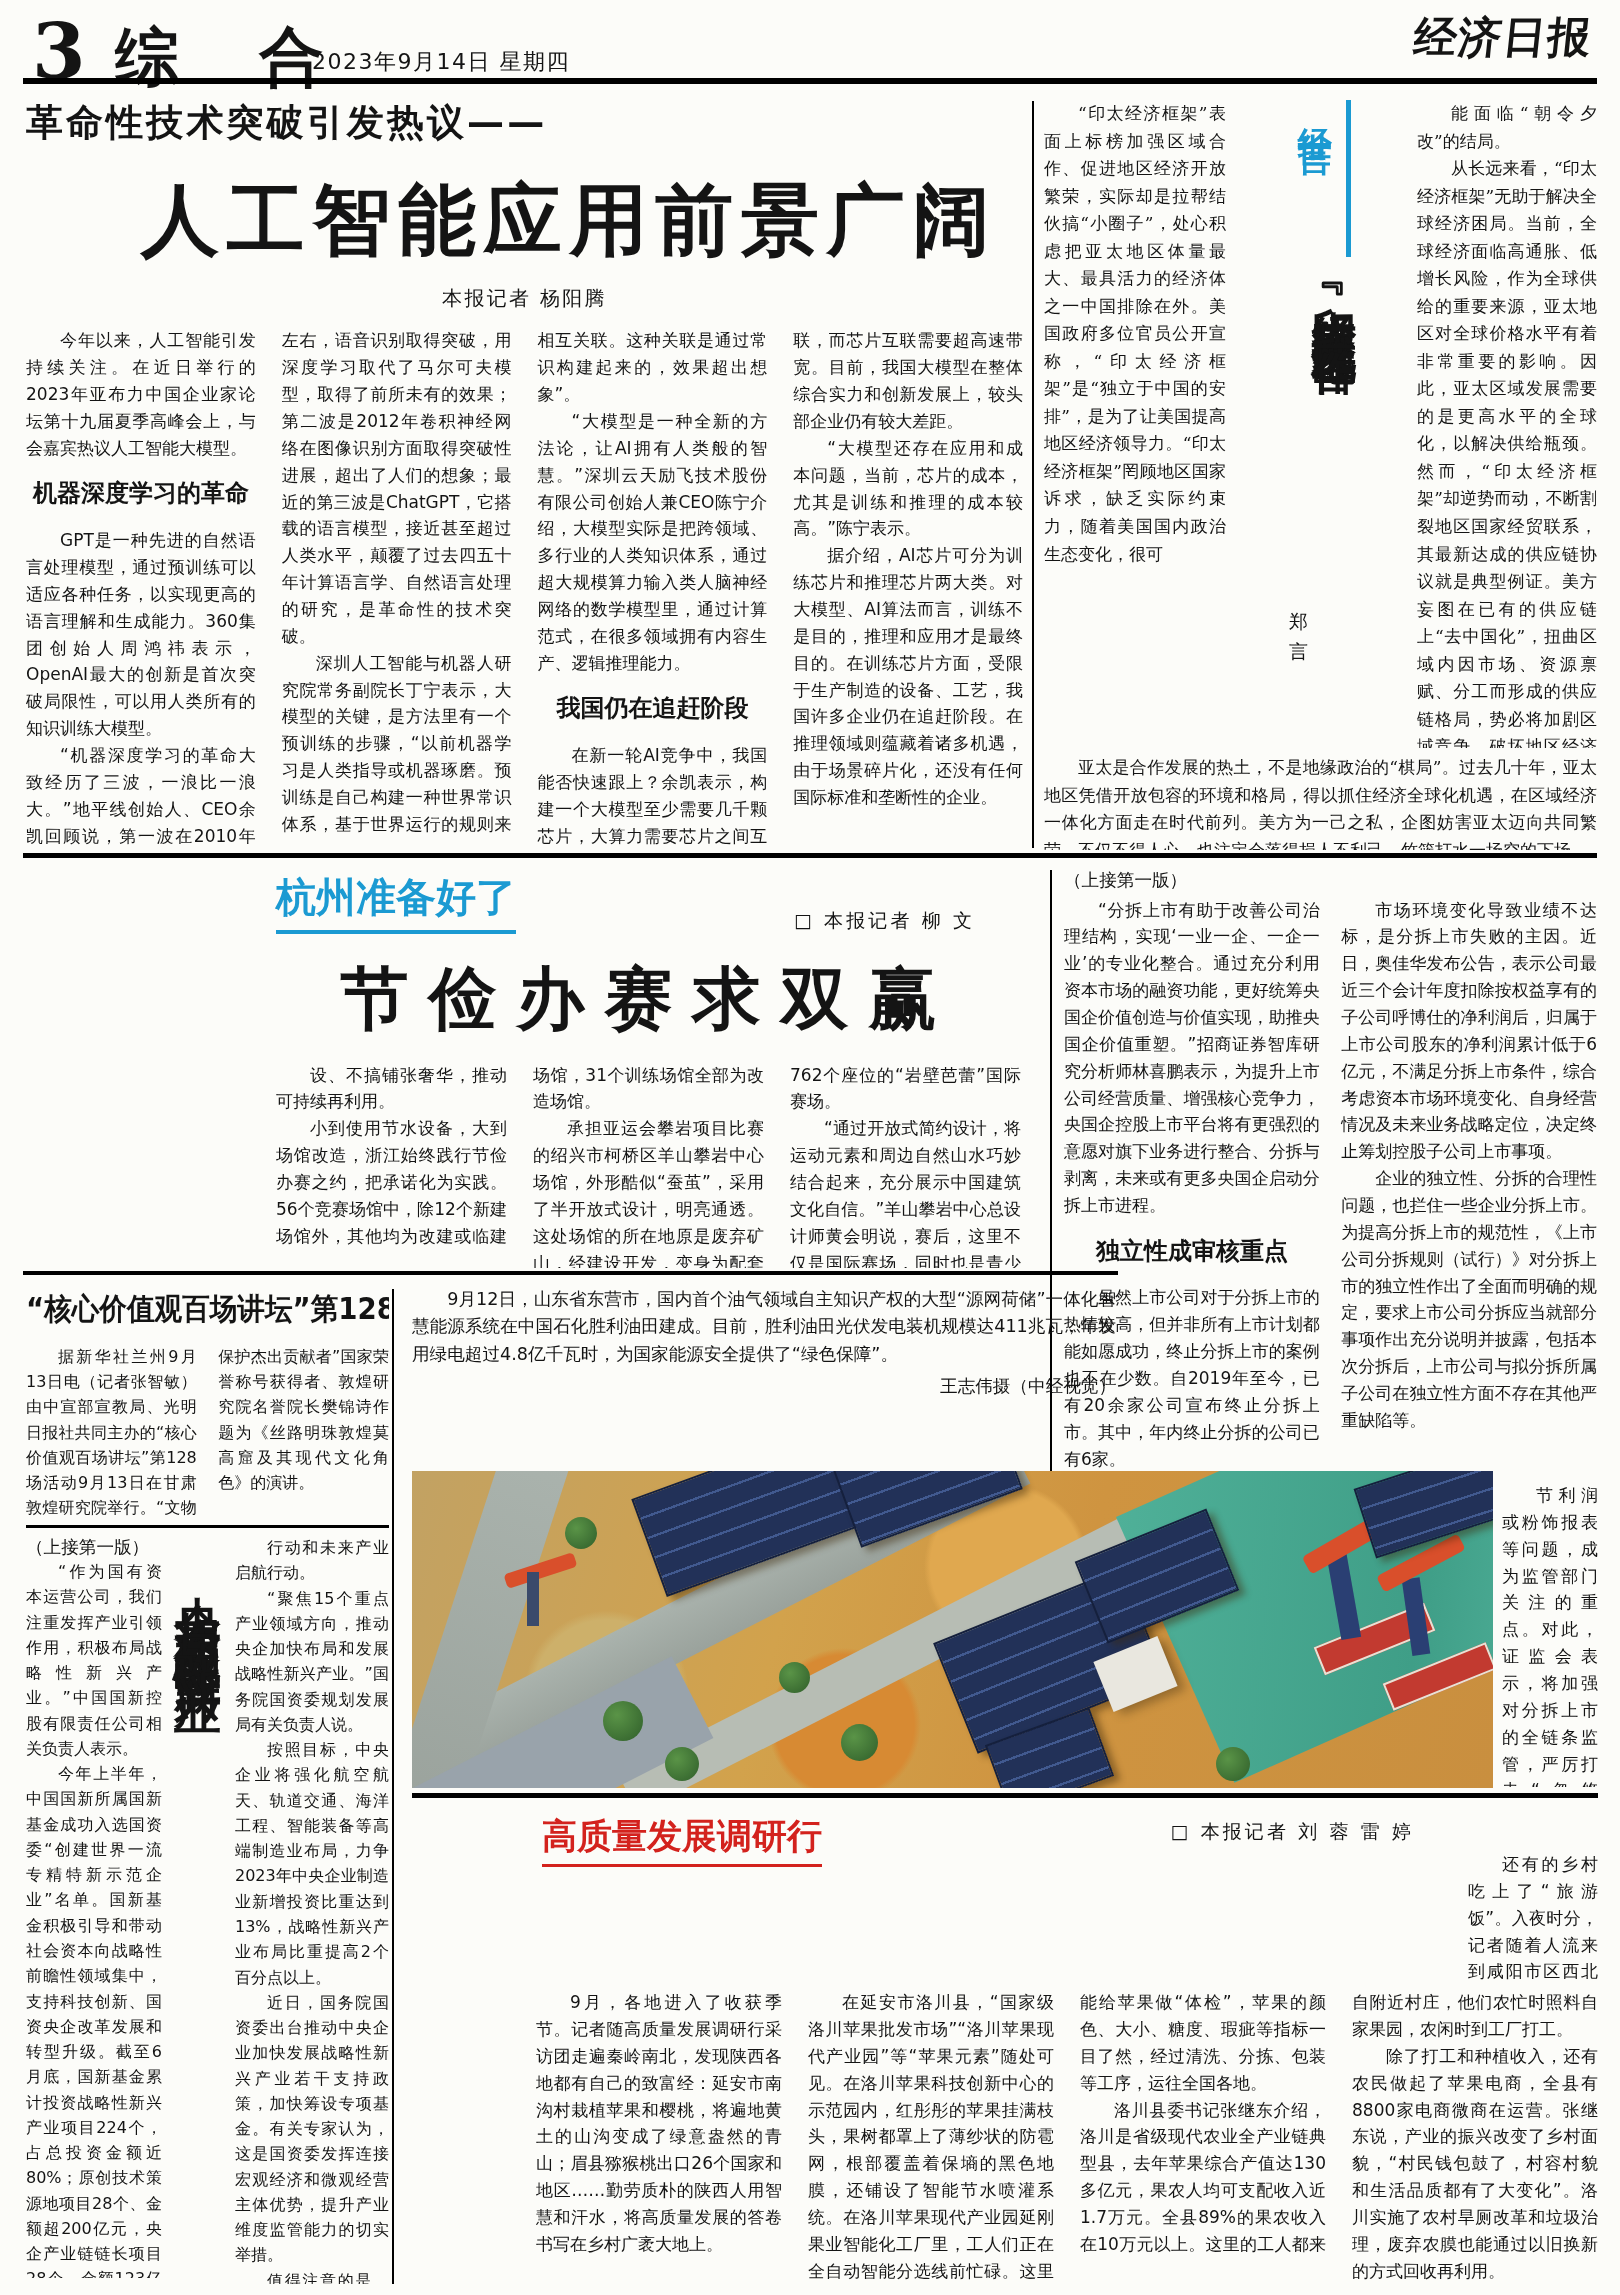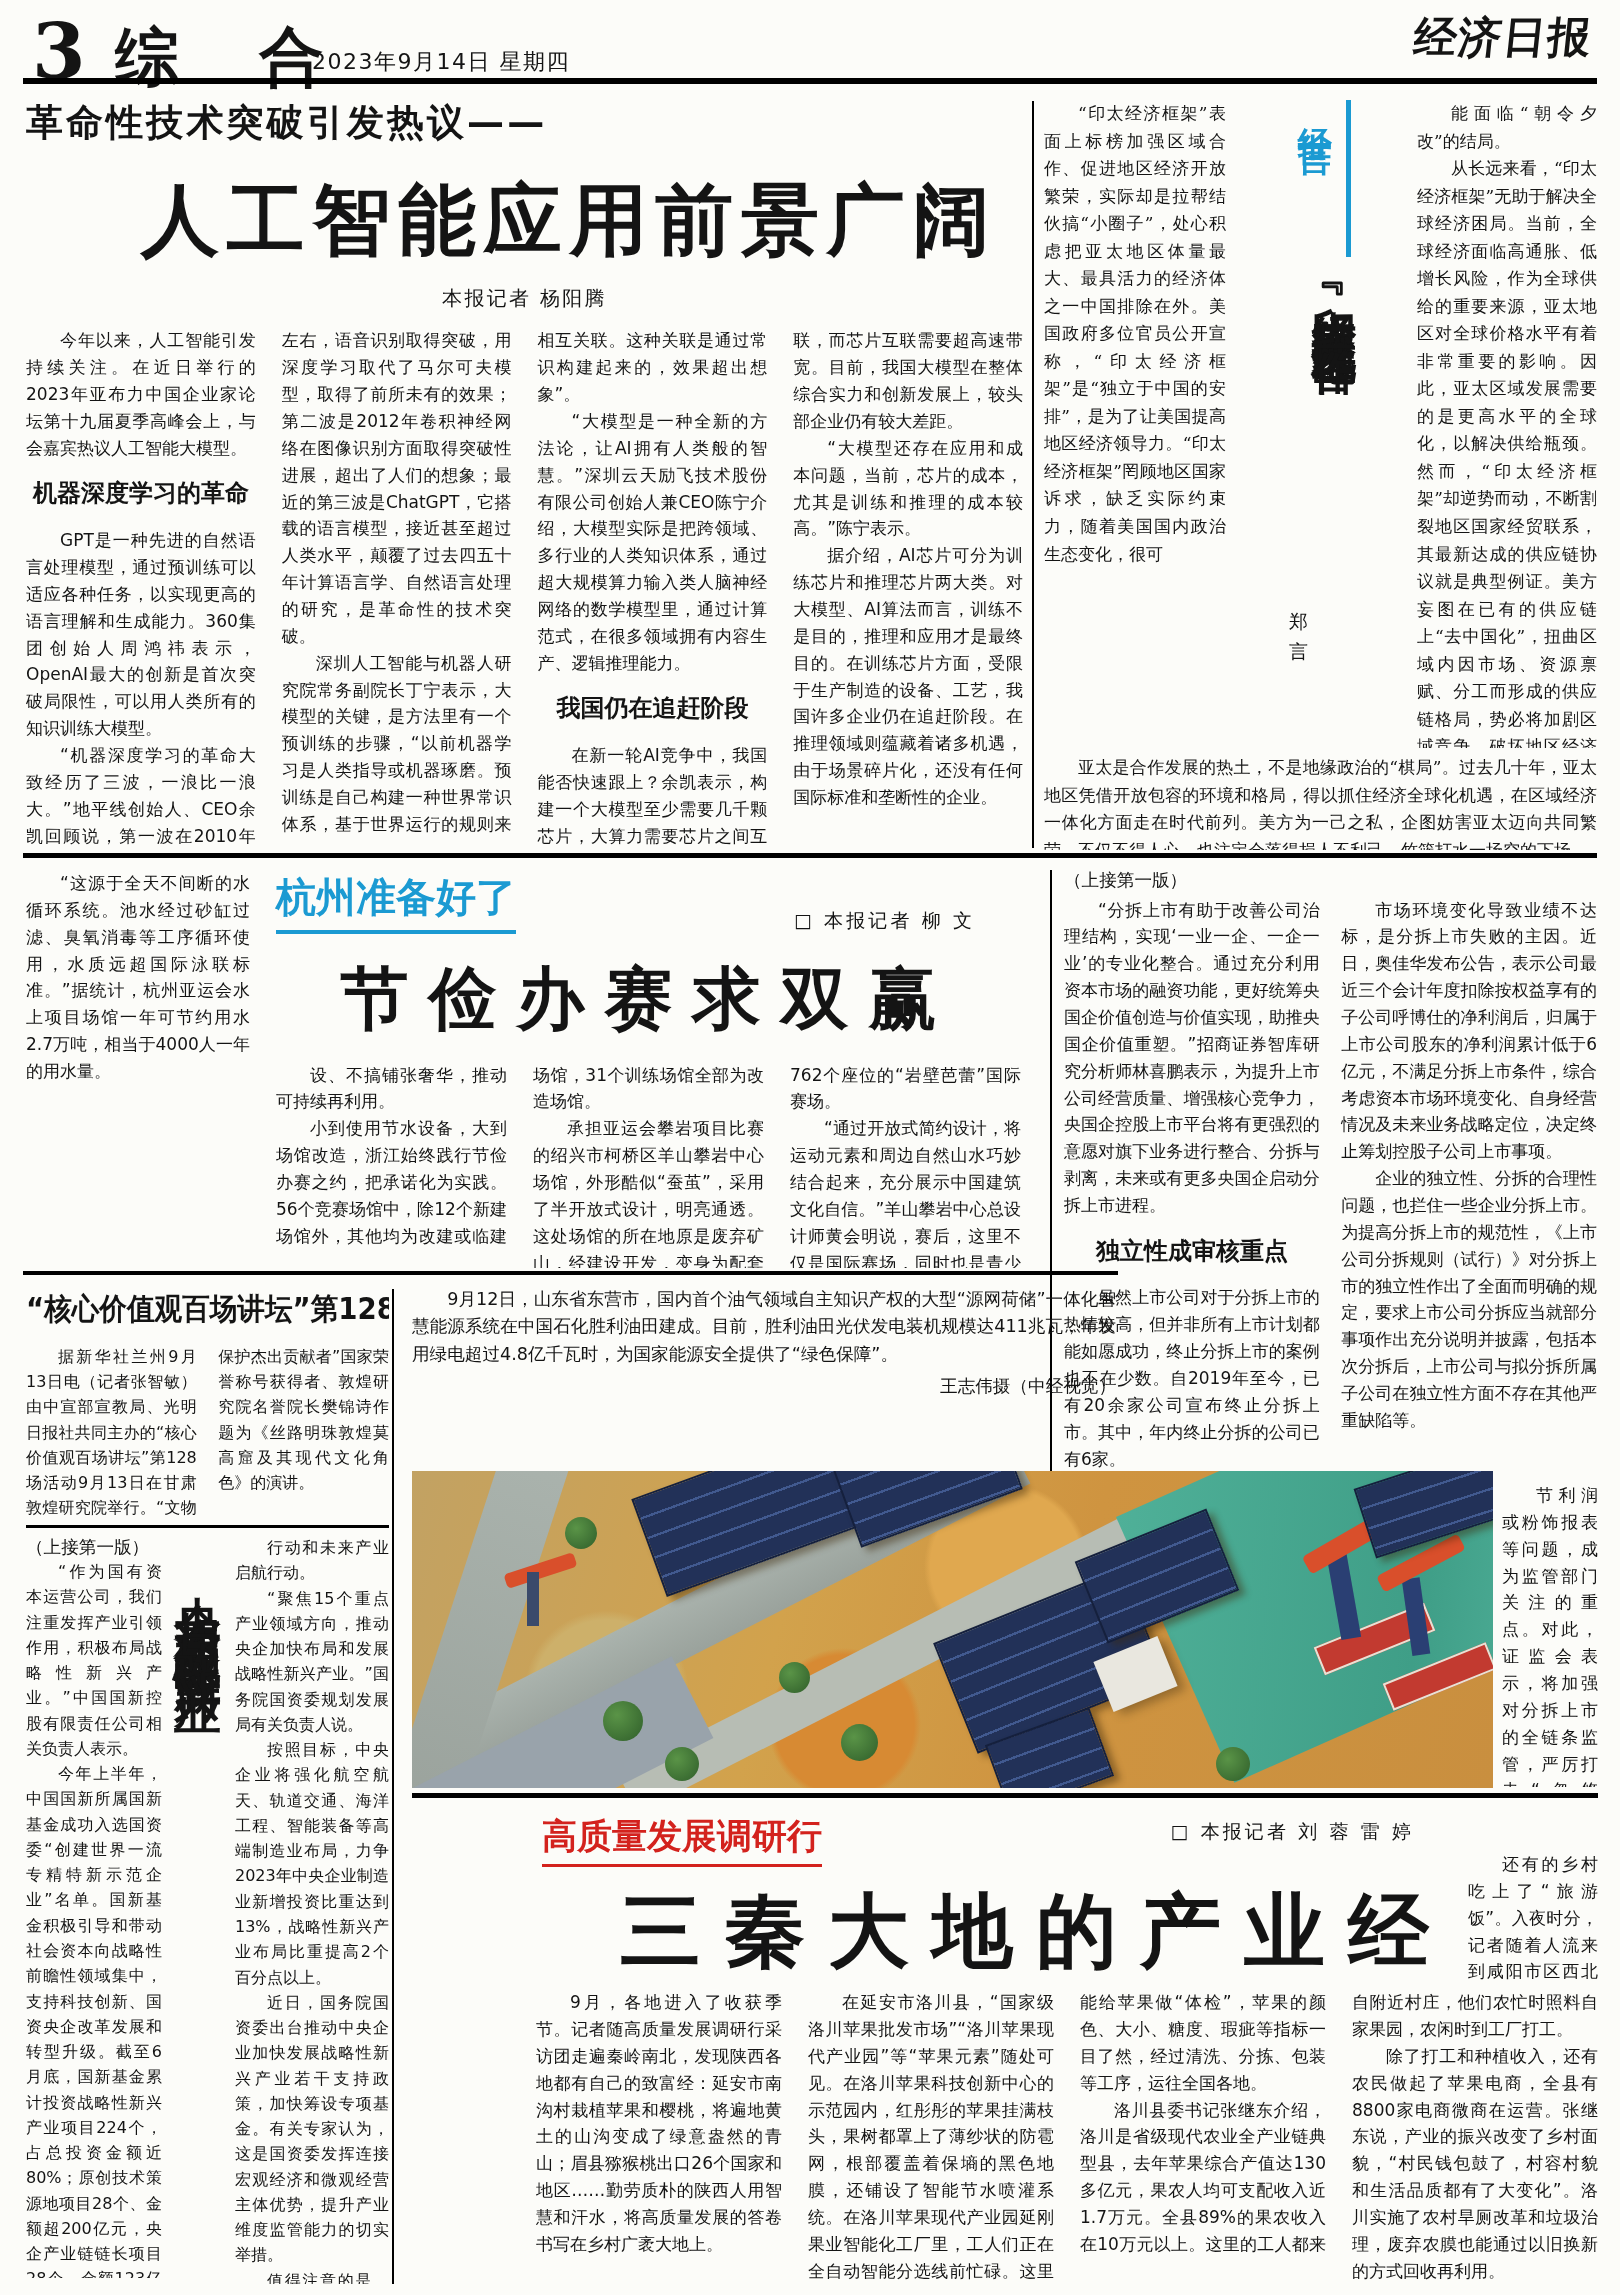--- a/index.html
+++ b/index.html
@@ -108,21 +108,20 @@
           <p class="para">从长远来看，“印太经济框架”无助于解决全球经济困局。当前，全球经济面临高通胀、低增长风险，作为全球供给的重要来源，亚太地区对全球价格水平有着非常重要的影响。因此，亚太区域发展需要的是更高水平的全球化，以解决供给瓶颈。然而，“印太经济框架”却逆势而动，不断割裂地区国家经贸联系，其最新达成的供应链协议就是典型例证。美方妄图在已有的供应链上“去中国化”，扭曲区域内因市场、资源禀赋、分工而形成的供应链格局，势必将加剧区域竞争，破坏地区经济稳定。</p>
         </div>
     </div>
     <p class="jsy-text para" style="margin-top:6.1px;">亚太是合作发展的热土，不是地缘政治的“棋局”。过去几十年，亚太地区凭借开放包容的环境和格局，得以抓住经济全球化机遇，在区域经济一体化方面走在时代前列。美方为一己之私，企图妨害亚太迈向共同繁荣，不仅不得人心，也注定会落得损人不利己、竹篮打水一场空的下场。</p>
   </div>
 
   <div class="hrule" style="left:23px;top:853px;width:1574px;height:4.6px;"></div>
 
   <div class="abs" style="left:26px;top:870px;width:995px;height:398px;overflow:hidden;display:flex;">
     <div class="bodytext" style="width:224px;height:398px;flex:none;">
-        <p class="para">“这源于全天不间断的水循环系统。池水经过砂缸过滤、臭氧消毒等工序循环使用，水质远超国际泳联标准。”据统计，杭州亚运会水上项目场馆一年可节约用水2.7万吨，相当于4000人一年的用水量。</p>
       </div>
     <div style="flex:1;margin-left:26px;">
       <div style="display:flex;justify-content:space-between;align-items:flex-end;">
         <span class="hz-label">杭州准备好了</span>
         <span class="small-byline" style="margin-right:46px;">□ 本报记者 柳 文</span>
       </div>
       <div class="hz-title" style="margin:20px 0 17px 0;">节俭办赛求双赢</div>
       <div class="bodytext cols3" style="height:236px;">
           <p class="para">设、不搞铺张奢华，推动可持续再利用。</p>
           <p class="para">小到使用节水设备，大到场馆改造，浙江始终践行节俭办赛之约，把承诺化为实践。56个竞赛场馆中，除12个新建场馆外，其他均为改建或临建场馆，31个训练场馆全部为改造场馆。</p>
@@ -220,21 +219,20 @@
   <div class="abs bodytext" style="left:1502px;top:1482px;width:96px;height:305px;font-size:17px;">
       <p class="para">节利润或粉饰报表等问题，成为监管部门关注的重点。对此，证监会表示，将加强对分拆上市的全链条监管，严厉打击“忽悠式”分拆、虚假分拆、炒作分拆概念等市场乱象以及内幕交易、操纵市场等违法违规行为。</p>
     </div>
 
   <div class="hrule" style="left:412px;top:1793px;width:1186px;height:4.6px;"></div>
 
   <div class="abs" style="left:536px;top:1805px;width:1062px;height:481px;overflow:hidden;">
     <div style="position:relative;height:181px;">
       <span class="sq-label" style="position:absolute;left:6.1px;top:7.7px;">高质量发展调研行</span>
       <div class="small-byline" style="position:absolute;right:184px;top:13.8px;">□ 本报记者 刘 蓉 雷 婷</div>
-      <div class="sq-title" style="position:absolute;left:84px;top:73px;">三秦大地的产业经</div>
       <div class="bodytext" style="position:absolute;right:0;top:46px;width:130px;height:135px;">
           <p class="para">还有的乡村吃上了“旅游饭”。入夜时分，记者随着人流来到咸阳市区西北方向30多公里的袁家村，只见各色民宿、精品客栈、小吃店、酒吧、</p>
         </div>
     </div>
     <div class="bodytext cols4" style="height:297px;margin-top:3.1px;">
         <p class="para">9月，各地进入了收获季节。记者随高质量发展调研行采访团走遍秦岭南北，发现陕西各地都有自己的致富经：延安市南沟村栽植苹果和樱桃，将遍地黄土的山沟变成了绿意盎然的青山；眉县猕猴桃出口26个国家和地区……勤劳质朴的陕西人用智慧和汗水，将高质量发展的答卷书写在乡村广袤大地上。</p>
         <p class="para">在延安市洛川县，“国家级洛川苹果批发市场”“洛川苹果现代产业园”等“苹果元素”随处可见。在洛川苹果科技创新中心的示范园内，红彤彤的苹果挂满枝头，果树都罩上了薄纱状的防雹网，根部覆盖着保墒的黑色地膜，还铺设了智能节水喷灌系统。在洛川苹果现代产业园延刚果业智能化工厂里，工人们正在全自动智能分选线前忙碌。这里能给苹果做“体检”，苹果的颜色、大小、糖度、瑕疵等指标一目了然，经过清洗、分拣、包装等工序，运往全国各地。</p>
         <p class="para">洛川县委书记张继东介绍，洛川是省级现代农业全产业链典型县，去年苹果综合产值达130多亿元，果农人均可支配收入近1.7万元。全县89%的果农收入在10万元以上。这里的工人都来自附近村庄，他们农忙时照料自家果园，农闲时到工厂打工。</p>
         <p class="para">除了打工和种植收入，还有农民做起了苹果电商，全县有8800家电商微商在运营。张继东说，产业的振兴改变了乡村面貌，“村民钱包鼓了，村容村貌和生活品质都有了大变化”。洛川实施了农村旱厕改革和垃圾治理，废弃农膜也能通过以旧换新的方式回收再利用。</p>
       </div>

